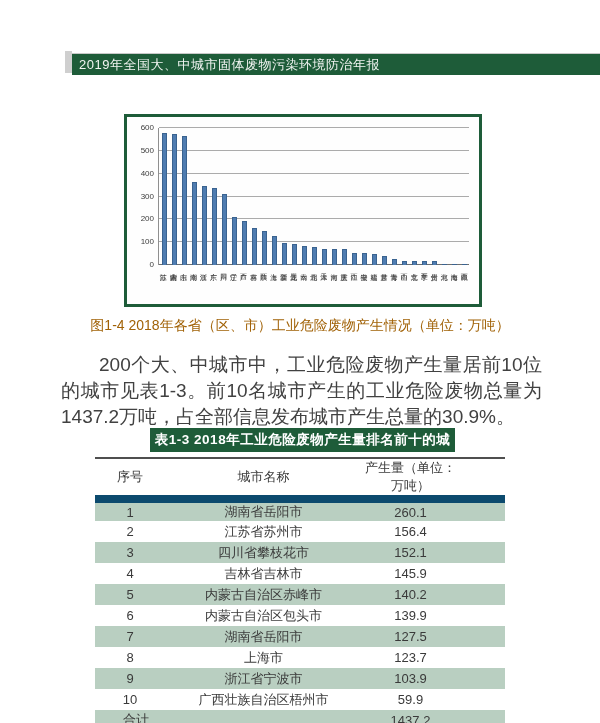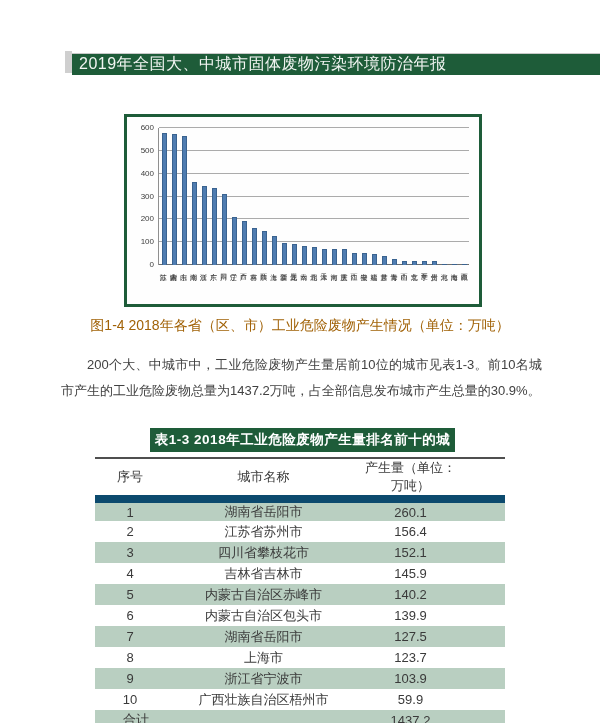--- a/index.html
+++ b/index.html
@@ -4,21 +4,21 @@
 <style>
   * { margin:0; padding:0; box-sizing:border-box; }
   html,body { background:#ffffff; }
   body { font-family:"Liberation Sans","DejaVu Sans",sans-serif; color:#3d3d3d; }
   .page { position:relative; width:600px; height:723px; background:#ffffff; overflow:hidden; margin:0 auto; }
 
   
   .header-bar { position:absolute; left:65px; right:0; top:53px; height:22px; display:flex; }
   .header-notch { width:7px; height:22px; background:#cfcfcf; margin-top:-2px; }
   .header-green { flex:1; background:#1e5c39; border-top:1px solid #c9c9c9; display:flex; align-items:center; }
-  .header-title { color:#f2f5f2; font-size:16px; padding-left:7px; letter-spacing:.5px; white-space:nowrap; }
+  .header-title { color:#f2f5f2; font-size:13px; padding-left:7px; letter-spacing:.5px; white-space:nowrap; }
 
   
   .chart-box { position:absolute; left:124px; top:114px; width:358px; height:193px;
                background:#fefefe; border:3px solid #1e5c39; }
   .chart-inner { width:100%; height:100%; display:grid;
                  grid-template-columns:27px 1fr; grid-template-rows:1fr 37px;
                  padding:11px 10px 2px 4px; }
   .y-axis { position:relative; }
   .y-tick { position:absolute; right:4px; transform:translateY(50%); font-size:8px; color:#3c3c3c; line-height:1; }
   .plot { position:relative; border-left:1px solid #8f8f8f; }
@@ -28,21 +28,21 @@
   .bar-slot { flex:1 1 0; display:flex; justify-content:center; align-items:flex-end; height:100%; }
   .bar { width:5px; background:#4f7cb0; border:1px solid #3a6390; border-bottom:none; }
   .x-axis { grid-column:2; display:flex; padding-top:3px; overflow:hidden; }
   .x-slot { flex:1 1 0; display:flex; justify-content:center; }
   .x-label { writing-mode:vertical-rl; text-orientation:upright; font-size:7px; line-height:1.1;
              color:#3c3c3c; letter-spacing:0; }
 
   
   .fig-caption { position:absolute; left:0; right:0; top:317px; text-align:center;
                  font-size:14px; color:#a16207; }
-  .body-text { position:absolute; left:61px; top:352px; width:481px; font-size:13px;
+  .body-text { position:absolute; left:61px; top:352px; width:481px; font-size:19px;
                line-height:26px; color:#414141; text-indent:2em; text-align:justify; }
 
   
   .table-title { position:absolute; left:150px; top:428px; width:305px; height:24px;
                  background:#1e5c39; color:#ffffff; font-size:13.5px; font-weight:600;
                  text-align:center; line-height:24px; letter-spacing:.5px; }
   table.rank { position:absolute; left:95px; top:457px; width:410px; border-collapse:collapse;
                font-size:13px; color:#3a3a3a; }
   table.rank th, table.rank td { height:21px; padding:0; text-align:center; font-weight:400; }
   table.rank thead tr { border-top:2px solid #4f4f4f; border-bottom:8px solid #0c4a6e; }

